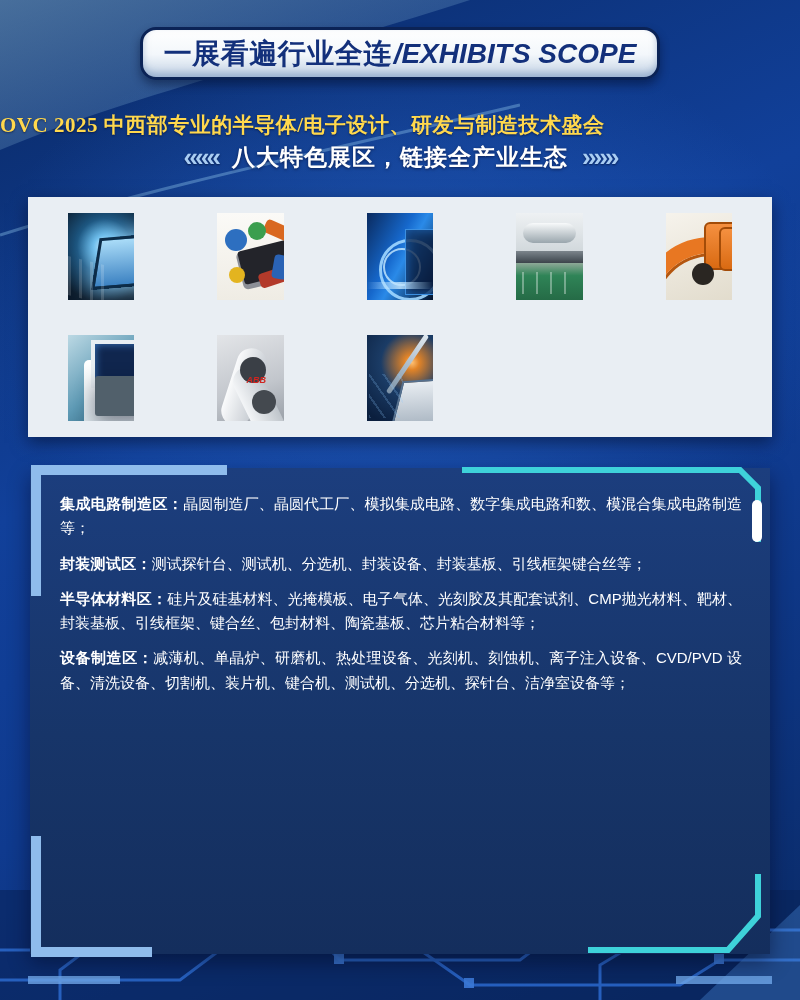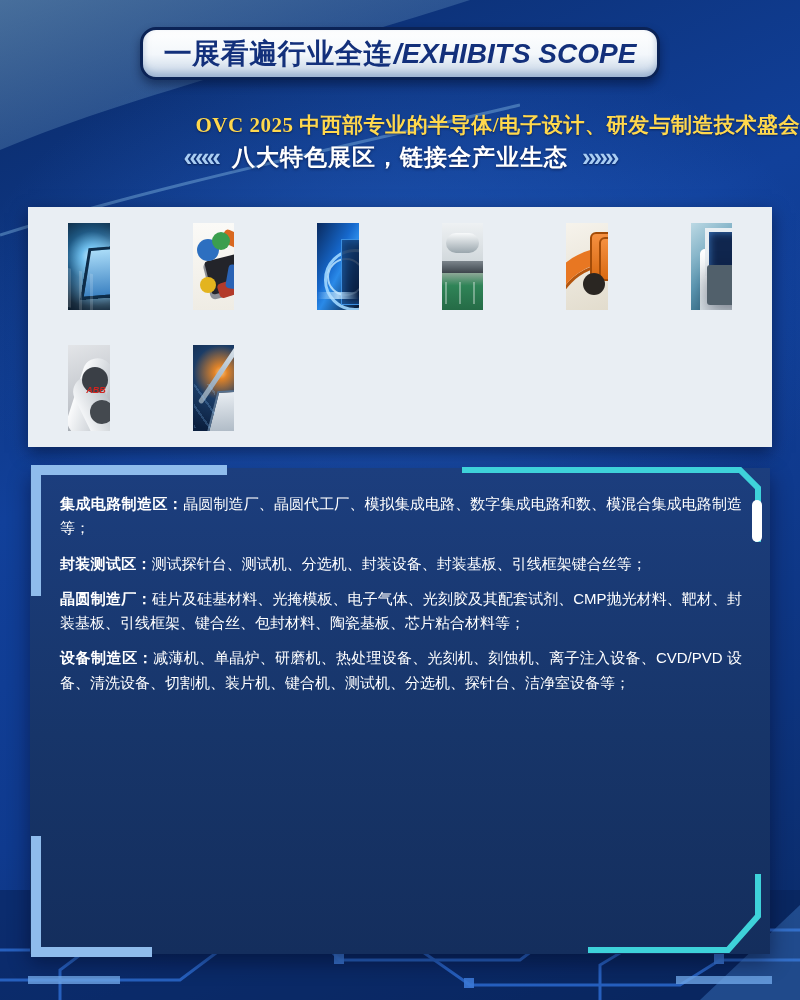--- a/index.html
+++ b/index.html
@@ -18,40 +18,40 @@
     border:3px solid #0b2356;border-radius:16px;box-sizing:border-box;
     background:linear-gradient(180deg,#ffffff 0%,#f3f7fb 52%,#c3d3e5 100%);
     box-shadow:0 5px 10px rgba(0,10,40,.45), inset 0 -4px 7px rgba(118,148,190,.55);
     display:flex;align-items:center;justify-content:center;
     color:#13307b;font-weight:bold;font-size:28px;letter-spacing:.5px;white-space:nowrap;
   }
   .banner .en{font-style:italic;margin-left:2px;letter-spacing:0;text-align:right;}
 
   
   .intro1{
-    position:absolute;left:0;top:111px;width:100%;text-align:right;
+    position:absolute;left:0;top:111px;width:100%;text-align:left;
     color:#ffd84d;font-family:"Liberation Serif","DejaVu Serif",serif;
     font-weight:bold;font-size:21px;letter-spacing:.5px;
     text-shadow:0 1px 2px rgba(0,0,30,.5);
   }
   .intro2{
     position:absolute;left:0;top:142px;width:100%;text-align:center;
     color:#ffffff;font-weight:bold;font-size:23px;letter-spacing:1px;
     text-shadow:0 1px 3px rgba(0,0,30,.55);
   }
   .intro2 .chev{color:#a9cdf3;font-size:26px;letter-spacing:-3px;vertical-align:-1px;
     text-shadow:0 1px 2px rgba(0,10,40,.6);}
   .intro2 .chev.l{margin-right:14px;}
   .intro2 .chev.r{margin-left:14px;}
 
   
   .gallery{
     position:absolute;left:28px;top:197px;width:744px;height:240px;
-    display:grid;grid-template-columns:repeat(6,1fr);grid-template-rows:1fr 1fr;
-    gap:3px;background:#e9eef3;box-shadow:0 6px 16px rgba(0,5,25,.5);margin-top:10px;
+    display:grid;grid-template-columns:repeat(5,1fr);grid-template-rows:1fr 1fr;
+    gap:3px;background:#e9eef3;box-shadow:0 6px 16px rgba(0,5,25,.5);
   }
   .ph{position:relative;overflow:hidden;}
   .ph i{position:absolute;display:block;}
 
   .p1{background:radial-gradient(circle at 55% 38%, #d8f2ff 0%, #5fb4e6 16%, #1c5580 42%, #0b1a2a 85%);}
   .p1 .chip{left:42%;top:26%;width:66px;height:46px;background:linear-gradient(#aadcf8,#3c82c2);
     border:3px solid #0d2c48;transform:skewX(-14deg) rotate(-5deg);box-shadow:0 0 22px #9fdcff;}
   .p1::after{content:"";position:absolute;left:0;bottom:0;width:60%;height:45%;
     background:repeating-linear-gradient(90deg,rgba(255,255,255,.28) 0 3px,transparent 3px 11px);
     transform:skewY(14deg);opacity:.55;}
@@ -218,15 +218,15 @@
       <path d="M14 140 V14 H205" stroke="#8fbcec" stroke-width="10"></path>
       <path d="M14 380 V496 H130" stroke="#8fbcec" stroke-width="10"></path>
       <path d="M440 14 H718 L736 32 V86" stroke="#3ed2da" stroke-width="6"></path>
       <path d="M736 418 V460 L706 494 H566" stroke="#3ed2da" stroke-width="6"></path>
     </g>
     <rect x="730" y="44" width="10" height="42" rx="5" fill="#ffffff"></rect>
   </svg>
 
   <p><b>集成电路制造区：</b><span>晶圆制造厂、晶圆代工厂、模拟集成电路、数字集成电路和数、模混合集成电路制造等；</span></p>
   <p><b>封装测试区：</b><span>测试探针台、测试机、分选机、封装设备、封装基板、引线框架键合丝等；</span></p>
-  <p><b>晶圆制造厂：</b><span>硅片及硅基材料、光掩模板、电子气体、光刻胶及其配套试剂、CMP抛光材料、靶材、封装基板、引线框架、键合丝、包封材料、陶瓷基板、芯片粘合材料等；</span></p>
+  <p><b>半导体材料区：</b><span>硅片及硅基材料、光掩模板、电子气体、光刻胶及其配套试剂、CMP抛光材料、靶材、封装基板、引线框架、键合丝、包封材料、陶瓷基板、芯片粘合材料等；</span></p>
   <p><b>设备制造区：</b><span>减薄机、单晶炉、研磨机、热处理设备、光刻机、刻蚀机、离子注入设备、CVD/PVD 设备、清洗设备、切割机、装片机、键合机、测试机、分选机、探针台、洁净室设备等；</span></p>
 </section>
 
 </body></html>

